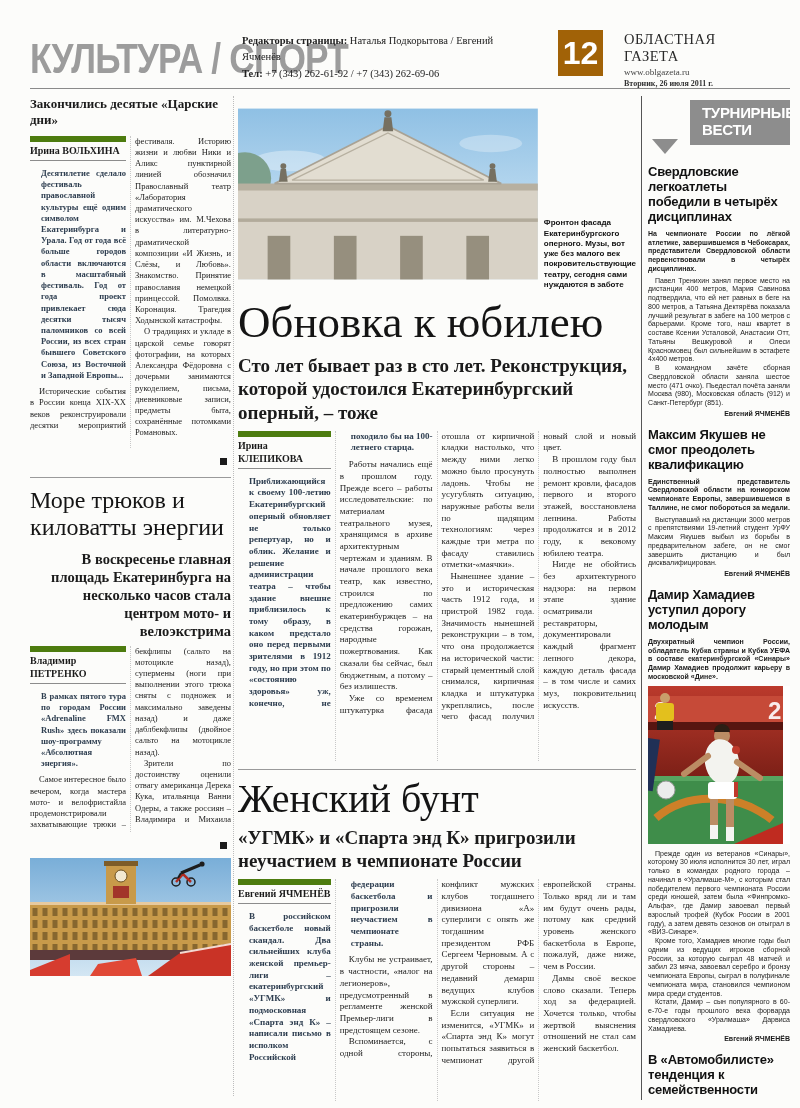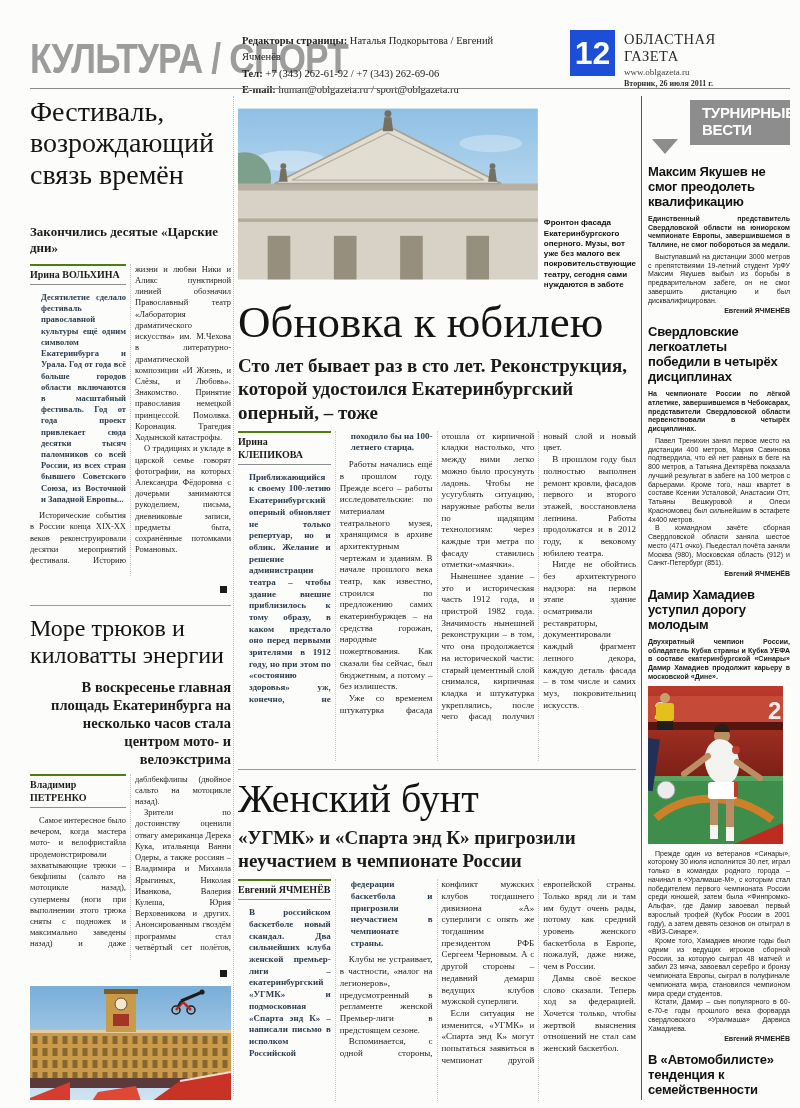--- a/index.html
+++ b/index.html
@@ -5,21 +5,21 @@
   html,body{margin:0;padding:0;background:#e8e8e4;}
   .page{position:relative;width:800px;height:1108px;margin:0 auto;background:#fcfcfa;
         font-family:"Liberation Serif",serif;color:#1b1b1b;overflow:hidden;}
   
   .masthead{position:absolute;top:30px;left:30px;width:760px;height:56px;}
   .section-title{position:absolute;left:0;top:0;width:230px;font-family:"Liberation Sans",sans-serif;
         font-weight:bold;font-size:43px;line-height:56px;color:#9c9c9c;letter-spacing:-1px;
         transform:scaleX(.82);transform-origin:left center;white-space:nowrap;}
   .mast-editors{position:absolute;left:212px;top:3px;width:280px;font-size:10.5px;line-height:1.55;color:#222;}
   .mast-editors b{font-weight:bold;}
-  .pagenum-box{position:absolute;left:540px;top:0;width:45px;height:46px;background:#1d4ed8;color:#fff;
+  .pagenum-box{position:absolute;left:528px;top:0;width:45px;height:46px;background:#a16207;color:#fff;
         font-family:"Liberation Sans",sans-serif;font-weight:bold;font-size:32px;text-align:center;line-height:46px;}
   .brand{position:absolute;left:594px;top:1px;width:140px;}
   .brand-name{font-size:14.5px;letter-spacing:.5px;color:#2a2a2a;}
   .brand-site{font-size:9px;color:#444;margin-top:2px;}
   .brand-date{font-size:8px;font-weight:bold;color:#333;margin-top:2px;}
   .head-rule{position:absolute;top:88px;left:30px;width:760px;border-top:1px solid #8a8a8a;}
   
   .col-left{position:absolute;left:30px;top:96px;width:201px;height:1004px;overflow:hidden;}
   .leftcenter-divider{position:absolute;left:233px;top:96px;height:1000px;border-left:1px dotted #bdbdbd;}
   .col-center{position:absolute;left:238px;top:96px;width:398px;height:1006px;overflow:hidden;}
@@ -29,21 +29,21 @@
   
   .h-big{font-weight:normal;color:#141414;margin:0;}
   .fest-h{font-size:28px;line-height:1.12;margin-bottom:34px;}
   .fest-sub{font-weight:bold;font-size:13px;line-height:1.22;margin:0 0 8px;}
   .tricks-h{font-size:24px;line-height:1.15;margin-bottom:8px;}
   .tricks-sub{font-weight:bold;font-size:14.5px;line-height:1.25;margin:0 0 5px;text-align:right;}
   .opera-h{font-size:45px;line-height:1.05;margin:2px 0 8px;}
   .opera-sub{font-weight:bold;font-size:19px;line-height:1.22;margin:0 0 7px;}
   .bball-h{font-size:40px;line-height:1.0;margin:2px 0 8px;}
   .bball-sub{font-weight:bold;font-size:19px;line-height:1.2;margin:0 0 7px;}
-  .byline{font-size:10px;font-weight:bold;border-top:2px solid #4d7c0f;border-bottom:1px solid #8c8c8c;
+  .byline{font-size:10px;font-weight:bold;border-top:6px solid #4d7c0f;border-bottom:1px solid #8c8c8c;
         padding:2px 0 3px;margin:0 0 7px;break-inside:avoid;}
   .body2{column-count:2;column-gap:9px;column-rule:1px dotted #c8c8c8;text-align:justify;
         font-size:8.5px;line-height:1.32;overflow:hidden;}
   .body4{column-count:4;column-gap:9px;column-rule:1px dotted #c8c8c8;text-align:justify;
         font-size:9px;line-height:1.3;overflow:hidden;}
   .body2 p,.body4 p{margin:0;text-indent:9px;}
   .lead{font-weight:bold;color:#2e3e50;padding-left:11px;text-indent:0 !important;margin-bottom:5px !important;}
   .fest-body{height:312px;}
   .tricks-body{height:186px;}
   .opera-body{height:330px;}
@@ -71,55 +71,54 @@
 </head>
 <body>
 
 <div class="page">
 
   <div class="masthead">
     <div class="section-title">КУЛЬТУРА / СПОРТ</div>
     <div class="mast-editors">
       <div><b>Редакторы страницы:</b> <span>Наталья Подкорытова / Евгений Ячменёв</span></div>
       <div><b>Тел:</b> <span>+7 (343) 262-61-92 / +7 (343) 262-69-06</span></div>
-      <div><b>E-mail:</b> <span>human@oblgazeta.ru / sport@oblgazeta.ru</span></div>
     </div>
     <div class="pagenum-box">12</div>
     <div class="brand">
       <div class="brand-name">ОБЛАСТНАЯ ГАЗЕТА</div>
       <div class="brand-site">www.oblgazeta.ru</div>
       <div class="brand-date">Вторник, 26 июля 2011 г.</div>
     </div>
   </div>
   <div class="head-rule"></div>
   <div class="leftcenter-divider"></div>
   <div class="side-divider"></div>
 
   <div class="col-left">
 
     <article>
-      <h1 class="h-big fest-h">Фестиваль, возрождающий связь времён</h1>
       <h2 class="fest-sub">Закончились десятые «Царские дни»</h2>
       <div class="body2 fest-body">
         <div class="byline">Ирина ВОЛЬХИНА</div>
         <p class="lead">Десятилетие сделало фестиваль православной культуры ещё одним символом Екатеринбурга и Урала. Год от года всё больше городов области включаются в масштабный фестиваль. Год от года проект привлекает сюда десятки тысяч паломников со всей России, из всех стран бывшего Советского Союза, из Восточной и Западной Европы...</p>
         <p>Исторические события в России конца XIX-XX веков реконструировали десятки мероприятий фестиваля. Историю жизни и любви Ники и Аликс пунктирной линией обозначил Православный театр «Лаборатория драматического искусства» им. М.Чехова в литературно-драматической композиции «И Жизнь, и Слёзы, и Любовь». Знакомство. Принятие православия немецкой принцессой. Помолвка. Коронация. Трагедия Ходынской катастрофы.</p>
         <p>О традициях и укладе в царской семье говорят фотографии, на которых Александра Фёдоровна с дочерьми занимаются рукоделием, письма, дневниковые записи, предметы быта, сохранённые потомками Романовых.</p>
 
       </div>
       <div class="endrow"><span class="endmark"></span></div>
     </article>
 
     <div class="art-rule"></div>
 
     <article>
       <h1 class="h-big tricks-h">Море трюков и киловатты энергии</h1>
       <h2 class="tricks-sub">В воскресенье главная площадь Екатеринбурга на несколько часов стала центром мото- и велоэкстрима</h2>
       <div class="body2 tricks-body">
         <div class="byline">Владимир ПЕТРЕНКО</div>
+        <p class="lead">В рамках пятого тура по городам России «Adrenaline FMX Rush» здесь показали шоу-программу «Абсолютная энергия».</p>
         <p>Самое интересное было вечером, когда мастера мото- и велофристайла продемонстрировали захватывающие трюки – бекфлипы (сальто на мотоцикле назад), супермены (ноги при выполнении этого трюка сняты с подножек и максимально заведены назад) и даже даблбекфлипы (двойное сальто на мотоцикле назад).</p>
         <p>Зрители по достоинству оценили отвагу американца Дерека Кука, итальянца Ванни Одеры, а также россиян – Владимира и Михаила Ярыгиных, Николая Иванкова, Валерия Кулеша, Юрия Верховникова и других. Анонсированным гвоздём программы стал четвёртый сет полётов, демонстрирующих единение человека и мотоцикла.</p>
 
       </div>
       <div class="endrow"><span class="endmark"></span></div>
 
       
       <svg class="fmx-photo" width="201" height="118" viewBox="0 0 201 118">
         <defs>
           <linearGradient id="skyfmx" x1="0" y1="0" x2="0" y2="1">
@@ -231,31 +230,31 @@
   </div>
 
   <div class="col-side">
 
     <div class="tv-head">
       <div class="tv-box">ТУРНИРНЫЕ ВЕСТИ</div>
       <div class="tv-tri"></div>
     </div>
 
     <div class="tv-item">
-      <div class="tv-title">Максим Якушев не смог преодолеть квалификацию</div>
-      <div class="tv-lead">Единственный представитель Свердловской области на юниорском чемпионате Европы, завершившемся в Таллине, не смог побороться за медали.</div>
-      <p>Выступавший на дистанции 3000 метров с препятствиями 19-летний студент УрФУ Максим Якушев выбыл из борьбы в предварительном забеге, он не смог завершить дистанцию и был дисквалифицирован.</p>
-      <div class="tv-author">Евгений ЯЧМЕНЁВ</div>
-    </div>
-
-    <div class="tv-item">
       <div class="tv-title">Свердловские легкоатлеты победили в четырёх дисциплинах</div>
       <div class="tv-lead">На чемпионате России по лёгкой атлетике, завершившемся в Чебоксарах, представители Свердловской области первенствовали в четырёх дисциплинах.</div>
       <p>Павел Тренихин занял первое место на дистанции 400 метров, Мария Савинова подтвердила, что ей нет равных в беге на 800 метров, а Татьяна Дектярёва показала лучший результат в забеге на 100 метров с барьерами. Кроме того, наш квартет в составе Ксении Усталовой, Анастасии Отт, Татьяны Вешкуровой и Олеси Красномовец был сильнейшим в эстафете 4х400 метров.</p>
       <p>В командном зачёте сборная Свердловской области заняла шестое место (471 очко). Пьедестал почёта заняли Москва (980), Московская область (912) и Санкт-Петербург (851).</p>
+      <div class="tv-author">Евгений ЯЧМЕНЁВ</div>
+    </div>
+
+    <div class="tv-item">
+      <div class="tv-title">Максим Якушев не смог преодолеть квалификацию</div>
+      <div class="tv-lead">Единственный представитель Свердловской области на юниорском чемпионате Европы, завершившемся в Таллине, не смог побороться за медали.</div>
+      <p>Выступавший на дистанции 3000 метров с препятствиями 19-летний студент УрФУ Максим Якушев выбыл из борьбы в предварительном забеге, он не смог завершить дистанцию и был дисквалифицирован.</p>
       <div class="tv-author">Евгений ЯЧМЕНЁВ</div>
     </div>
 
     <div class="tv-item">
       <div class="tv-title">Дамир Хамадиев уступил дорогу молодым</div>
       <div class="tv-lead">Двухкратный чемпион России, обладатель Кубка страны и Кубка УЕФА в составе екатеринбургской «Синары» Дамир Хамадиев продолжит карьеру в московской «Дине».</div>
 
       <svg class="futsal-photo" width="142" height="158" viewBox="0 0 142 158">
         <defs>
           <linearGradient id="redbg" x1="0" y1="0" x2="0" y2="1">

